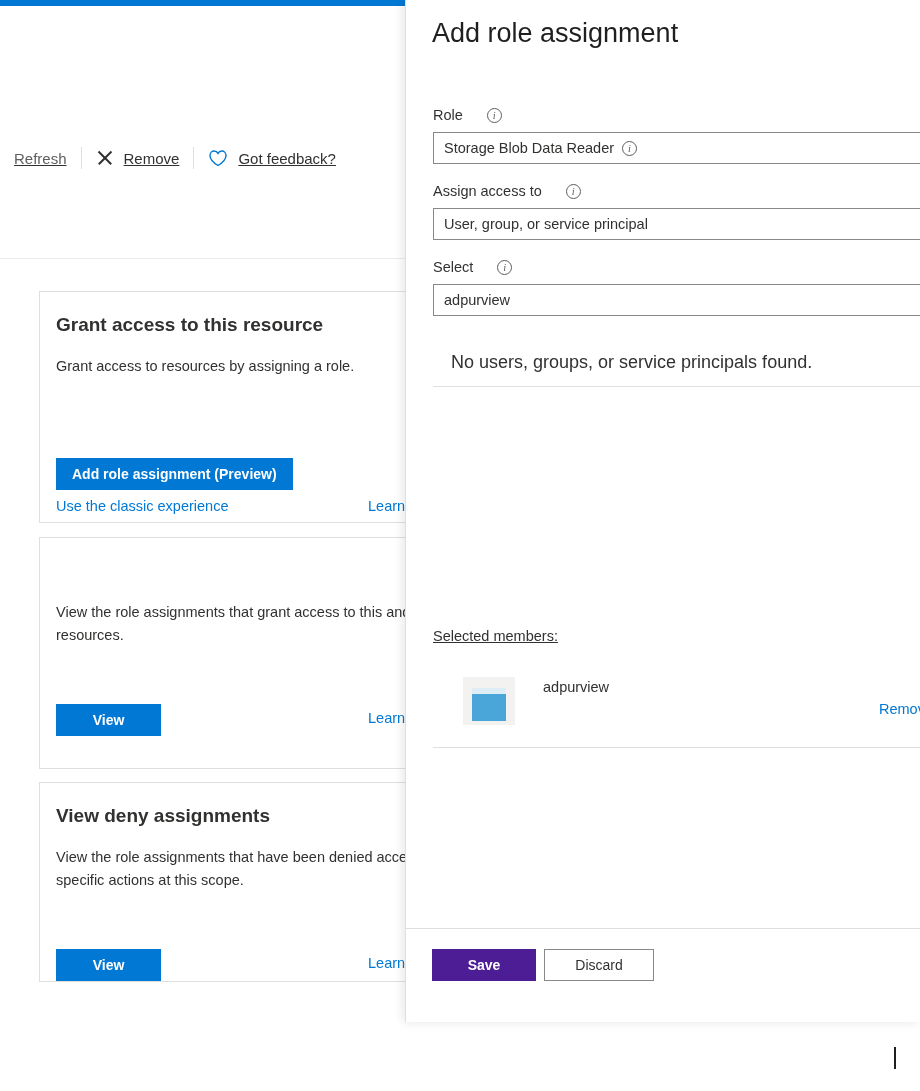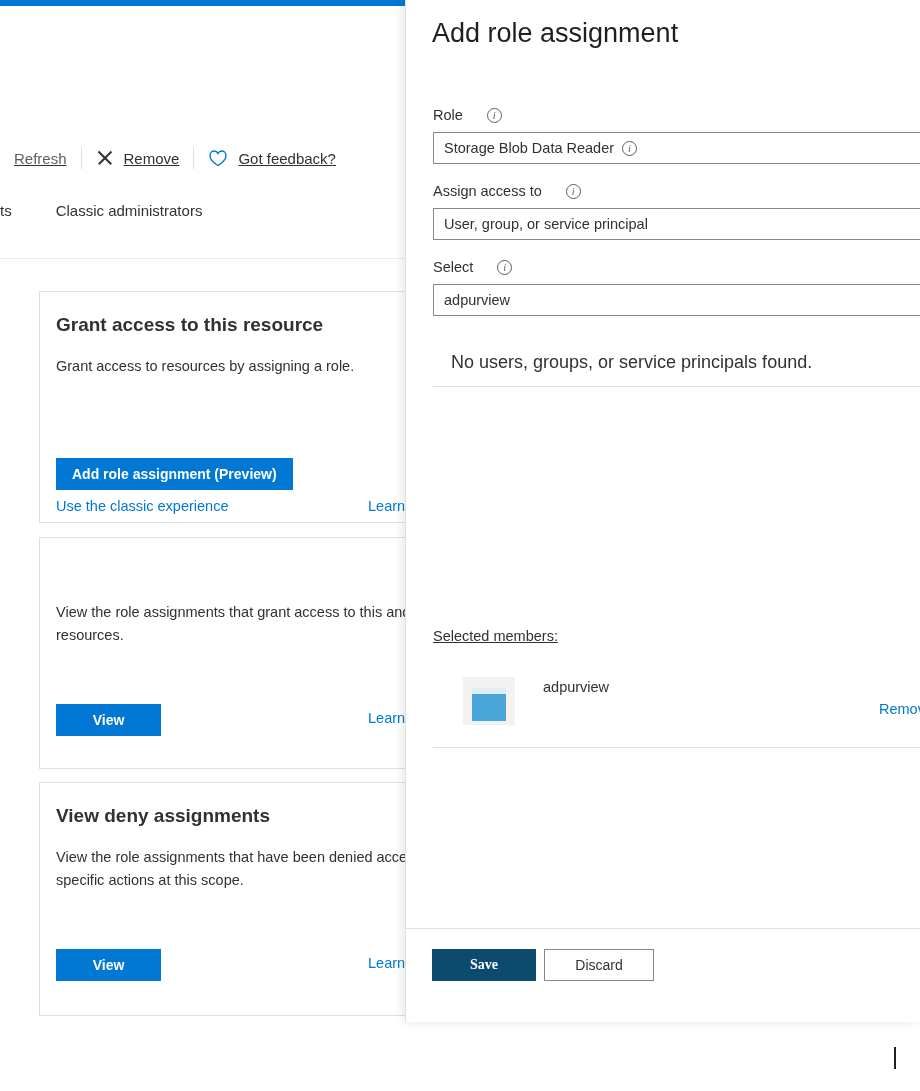--- a/index.html
+++ b/index.html
@@ -119,21 +119,21 @@
   
   .card {
     position: absolute;
     left: 39px;
     border: 1px solid #e1dfdd;
     background: #ffffff;
     box-sizing: border-box;
   }
   .card-1 { top: 285px; width: 470px; height: 232px; }
   .card-2 { top: 531px; width: 470px; height: 232px; }
-  .card-3 { top: 776px; width: 470px; height: 234px; }
+  .card-3 { top: 776px; width: 470px; height: 200px; }
 
   .card-title {
     position: absolute;
     left: 16px;
     top: 22px;
     font-size: 19px;
     font-weight: 600;
     color: #323130;
     white-space: nowrap;
   }
@@ -324,26 +324,26 @@
     height: 93px;
     border-top: 1px solid #e1dfdd;
     background: #ffffff;
   }
   .btn-save {
     position: absolute;
     left: 26px;
     top: 20px;
     width: 104px;
     height: 32px;
-    background: #0c4a6e;
+    background: #4c1d95;
     color: #fff;
     border: none;
     font-size: 14px;
     font-weight: 600;
-    font-family: Liberation Serif, serif;
+    font-family: Liberation Sans, sans-serif;
     cursor: pointer;
   }
   .btn-discard {
     position: absolute;
     left: 138px;
     top: 20px;
     width: 110px;
     height: 32px;
     background: #ffffff;
     color: #323130;
@@ -381,24 +381,20 @@
     <div class="cmd-item enabled">
       <span class="heart-icon">
         <svg width="20" height="18" viewBox="0 0 20 18">
             <path d="M10 16.5 C10 16.5 2 11.5 2 6.4 C2 3.6 4.1 2 6.1 2 C7.8 2 9.3 3 10 4.4 C10.7 3 12.2 2 13.9 2 C15.9 2 18 3.6 18 6.4 C18 11.5 10 16.5 10 16.5 Z" fill="none" stroke="#0078d4" stroke-width="1.4"></path>
           </svg>
       </span>
       <span>Got feedback?</span>
     </div>
   </div>
 
-  <div class="tab-row">
-    <div class="tab">ts</div>
-    <div class="tab second">Classic administrators</div>
-  </div>
   <div class="divider-line"></div>
 
   <div class="card card-1">
     <div class="card-title">Grant access to this resource</div>
     <div class="card-desc">Grant access to resources by assigning a role.</div>
     <button class="btn-primary">Add role assignment (Preview)</button>
     <a class="link classic-link">Use the classic experience</a>
     <a class="link learn-link-1">Learn</a>
   </div>
 

